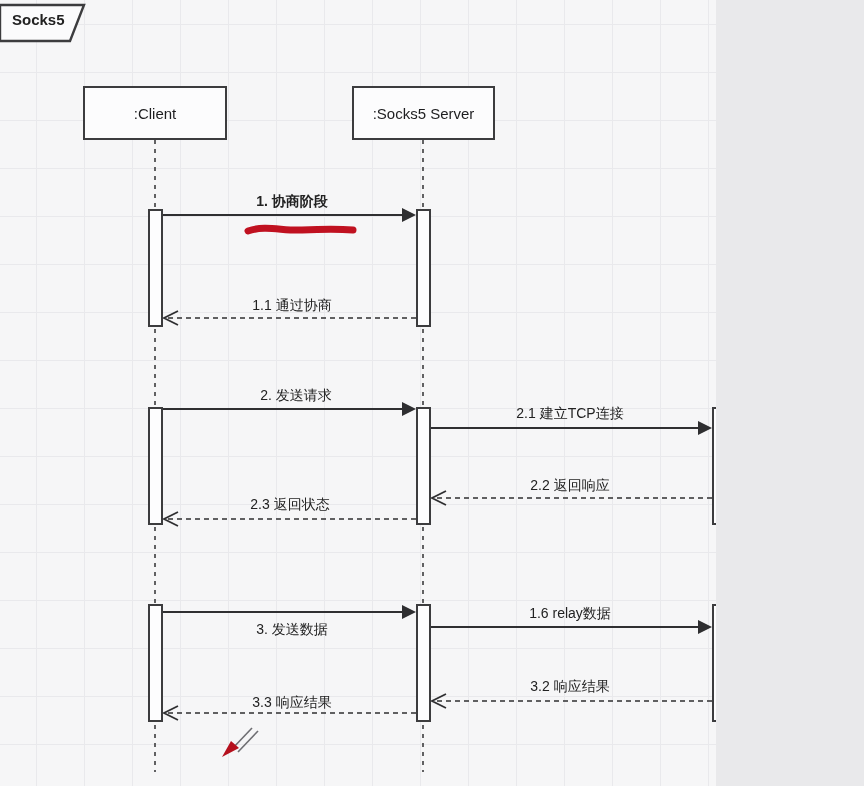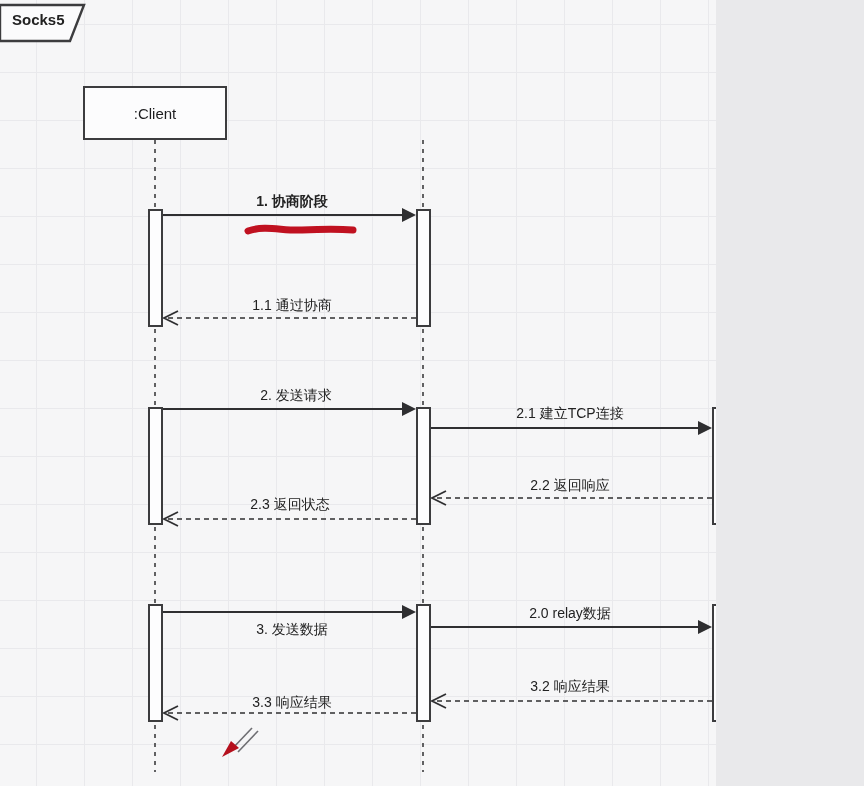--- a/index.html
+++ b/index.html
@@ -105,35 +105,36 @@
     <g>
       <line x1="252" y1="728" x2="232" y2="749" stroke="#6e6e72" stroke-width="1.6"></line>
       <line x1="258" y1="731" x2="238" y2="752" stroke="#6e6e72" stroke-width="1.6"></line>
       <polygon points="222,757 239,748 231,741" fill="#b5101d"></polygon>
     </g>
   </svg>
 
   <div class="tab-title">Socks5</div>
 
   <div class="actor" style="left:83px;width:144px;">:Client</div>
+  <div class="actor" style="left:352px;width:143px;">:Socks5 Server</div>
 
   <div class="abar" style="left:148px;top:209px;height:118px;"></div>
   <div class="abar" style="left:416px;top:209px;height:118px;"></div>
   <div class="abar" style="left:148px;top:407px;height:118px;"></div>
   <div class="abar" style="left:416px;top:407px;height:118px;"></div>
   <div class="abar" style="left:712px;top:407px;height:118px;"></div>
   <div class="abar" style="left:148px;top:604px;height:118px;"></div>
   <div class="abar" style="left:416px;top:604px;height:118px;"></div>
   <div class="abar" style="left:712px;top:604px;height:118px;"></div>
 
   <div class="mlabel" style="left:292px;top:193px;font-weight:bold;">1. 协商阶段</div>
   <div class="mlabel" style="left:292px;top:297px;">1.1 通过协商</div>
   <div class="mlabel" style="left:296px;top:387px;">2. 发送请求</div>
   <div class="mlabel" style="left:570px;top:405px;">2.1 建立TCP连接</div>
   <div class="mlabel" style="left:570px;top:477px;">2.2 返回响应</div>
   <div class="mlabel" style="left:290px;top:496px;">2.3 返回状态</div>
   <div class="mlabel" style="left:292px;top:621px;">3. 发送数据</div>
-  <div class="mlabel" style="left:570px;top:605px;">2.0 relay数据</div>
+  <div class="mlabel" style="left:570px;top:605px;">1.6 relay数据</div>
   <div class="mlabel" style="left:570px;top:678px;">3.2 响应结果</div>
   <div class="mlabel" style="left:292px;top:694px;">3.3 响应结果</div>
 
 
 </div>
 
 </body></html>

